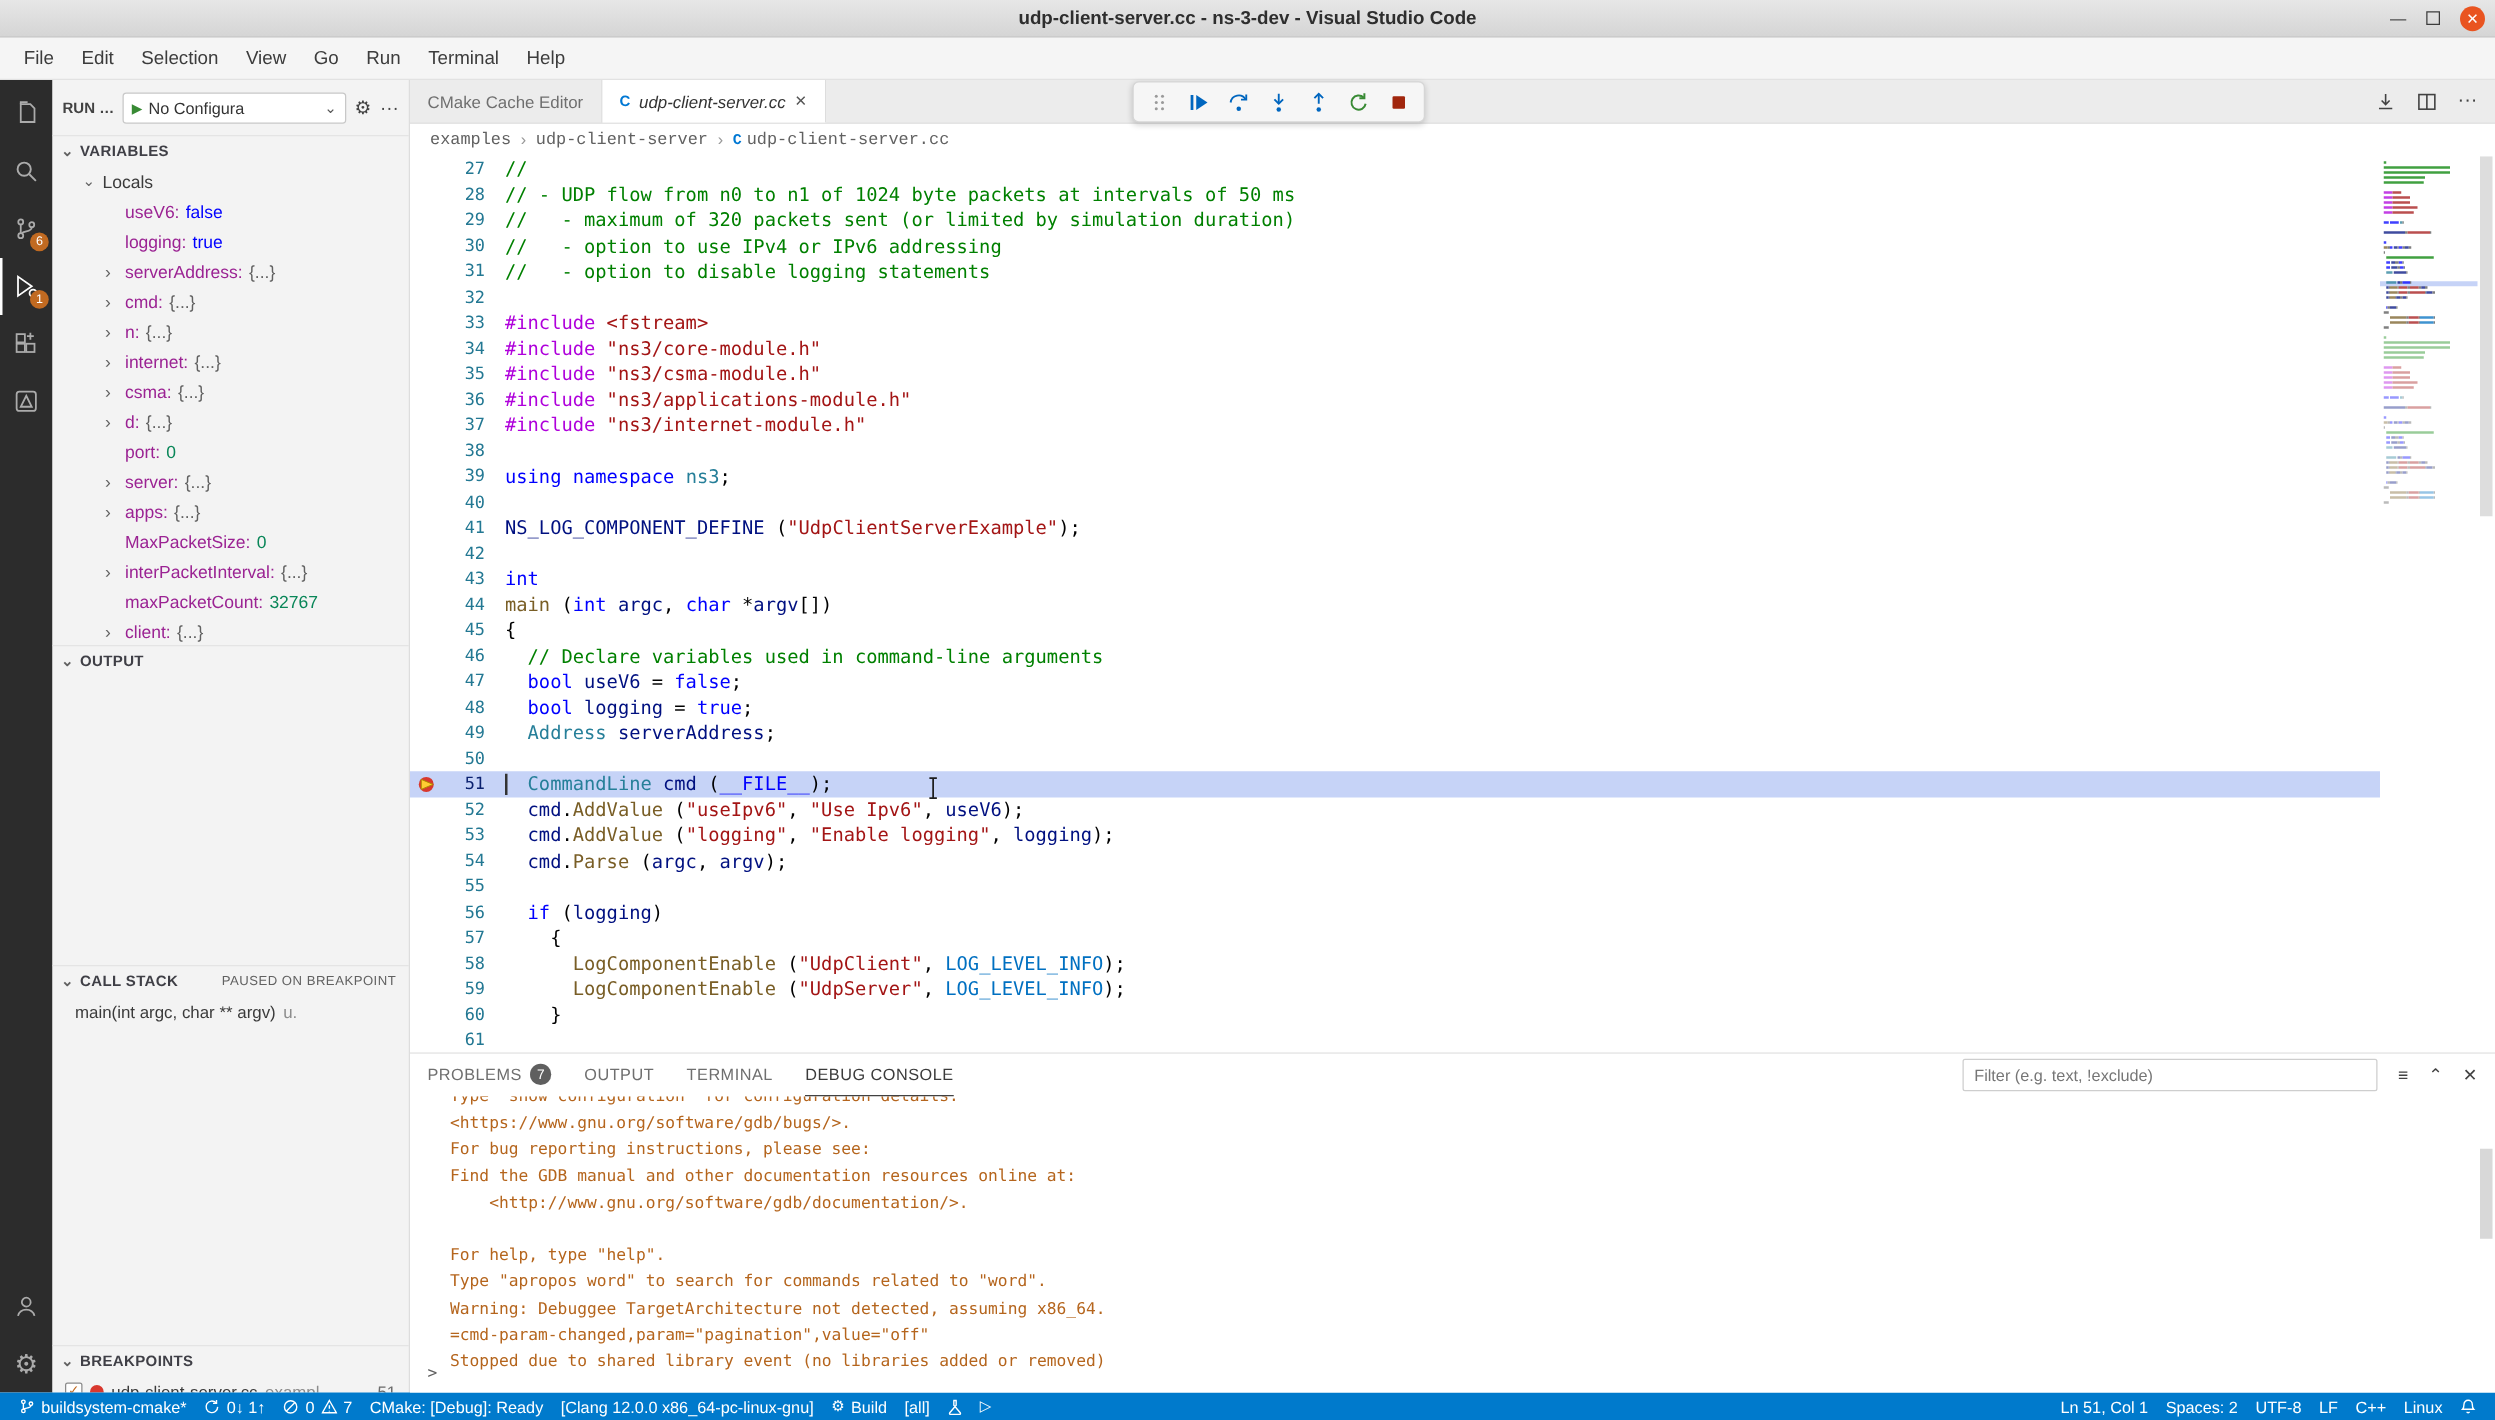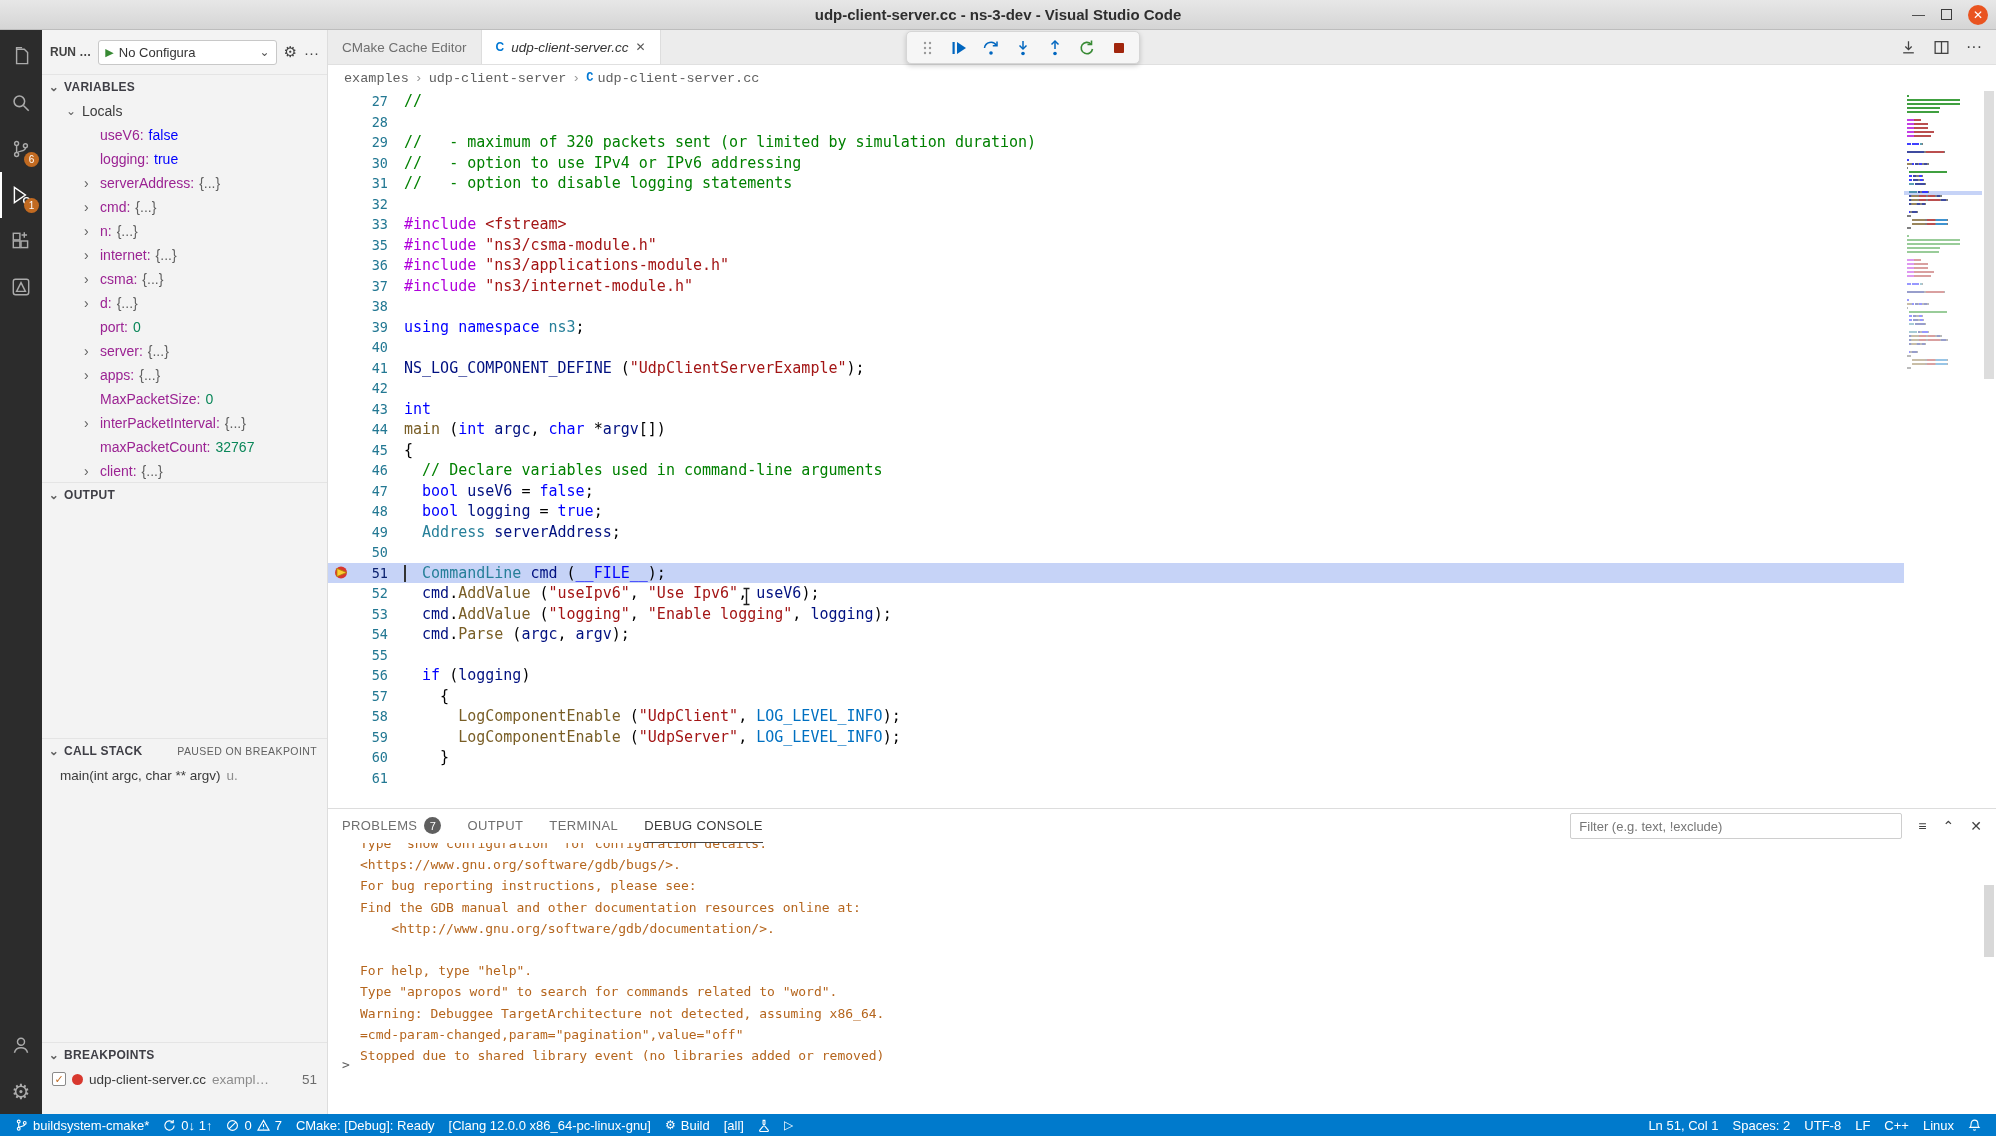--- a/index.html
+++ b/index.html
@@ -122,20 +122,32 @@
 
   <div class="titlebar">
     <span class="title">udp-client-server.cc - ns-3-dev - Visual Studio Code</span>
     <div class="win-controls">
       <span class="wc-min">—</span>
       <span class="wc-max"></span>
       <span class="wc-close">✕</span>
     </div>
   </div>
 
+  <div class="menubar">
+    <div style="display:flex;">
+        <span class="menu-item">File</span>
+        <span class="menu-item">Edit</span>
+        <span class="menu-item">Selection</span>
+        <span class="menu-item">View</span>
+        <span class="menu-item">Go</span>
+        <span class="menu-item">Run</span>
+        <span class="menu-item">Terminal</span>
+        <span class="menu-item">Help</span>
+      </div>
+  </div>
 
   <div class="main">
 
     <div class="activitybar">
       <div class="ab-item">
         <svg width="22" height="22" viewBox="0 0 20 20" fill="none" stroke="currentColor" stroke-width="1.3">
             <path d="M6 3h7l3 3v10h-10z"></path>
             <path d="M6 3v-1.5h5"></path>
           </svg>
       </div>
@@ -399,26 +411,27 @@
         <span class="bc-sep">›</span>
         <span>udp-client-server</span>
         <span class="bc-sep">›</span>
         <span class="file-icon-c">C</span>
         <span>udp-client-server.cc</span>
       </div>
 
       <div class="code-area">
         <div class="code-scroll">
             <div class="code-line"><span class="glyph"></span><span class="lnum">27</span><span class="lcontent"><span class="tk-c">//</span></span></div>
-            <div class="code-line"><span class="glyph"></span><span class="lnum">28</span></div>
+            <div class="code-line"><span class="glyph"></span><span class="lnum">28</span><span class="lcontent"><span class="tk-c">// - UDP flow from n0 to n1 of 1024 byte packets at intervals of 50 ms</span></span></div>
             <div class="code-line"><span class="glyph"></span><span class="lnum">29</span><span class="lcontent"><span class="tk-c">//   - maximum of 320 packets sent (or limited by simulation duration)</span></span></div>
             <div class="code-line"><span class="glyph"></span><span class="lnum">30</span><span class="lcontent"><span class="tk-c">//   - option to use IPv4 or IPv6 addressing</span></span></div>
             <div class="code-line"><span class="glyph"></span><span class="lnum">31</span><span class="lcontent"><span class="tk-c">//   - option to disable logging statements</span></span></div>
             <div class="code-line"><span class="glyph"></span><span class="lnum">32</span><span class="lcontent"></span></div>
             <div class="code-line"><span class="glyph"></span><span class="lnum">33</span><span class="lcontent"><span class="tk-d">#include </span><span class="tk-s">&lt;fstream&gt;</span></span></div>
+            <div class="code-line"><span class="glyph"></span><span class="lnum">34</span><span class="lcontent"><span class="tk-d">#include </span><span class="tk-s">"ns3/core-module.h"</span></span></div>
             <div class="code-line"><span class="glyph"></span><span class="lnum">35</span><span class="lcontent"><span class="tk-d">#include </span><span class="tk-s">"ns3/csma-module.h"</span></span></div>
             <div class="code-line"><span class="glyph"></span><span class="lnum">36</span><span class="lcontent"><span class="tk-d">#include </span><span class="tk-s">"ns3/applications-module.h"</span></span></div>
             <div class="code-line"><span class="glyph"></span><span class="lnum">37</span><span class="lcontent"><span class="tk-d">#include </span><span class="tk-s">"ns3/internet-module.h"</span></span></div>
             <div class="code-line"><span class="glyph"></span><span class="lnum">38</span><span class="lcontent"></span></div>
             <div class="code-line"><span class="glyph"></span><span class="lnum">39</span><span class="lcontent"><span class="tk-k">using</span><span class="tk-p"> </span><span class="tk-k">namespace</span><span class="tk-p"> </span><span class="tk-t">ns3</span><span class="tk-p">;</span></span></div>
             <div class="code-line"><span class="glyph"></span><span class="lnum">40</span><span class="lcontent"></span></div>
             <div class="code-line"><span class="glyph"></span><span class="lnum">41</span><span class="lcontent"><span class="tk-v">NS_LOG_COMPONENT_DEFINE</span><span class="tk-p"> (</span><span class="tk-s">"UdpClientServerExample"</span><span class="tk-p">);</span></span></div>
             <div class="code-line"><span class="glyph"></span><span class="lnum">42</span><span class="lcontent"></span></div>
             <div class="code-line"><span class="glyph"></span><span class="lnum">43</span><span class="lcontent"><span class="tk-k">int</span></span></div>
             <div class="code-line"><span class="glyph"></span><span class="lnum">44</span><span class="lcontent"><span class="tk-f">main</span><span class="tk-p"> (</span><span class="tk-k">int</span><span class="tk-p"> </span><span class="tk-v">argc</span><span class="tk-p">, </span><span class="tk-k">char</span><span class="tk-p"> *</span><span class="tk-v">argv</span><span class="tk-p">[])</span></span></div>

